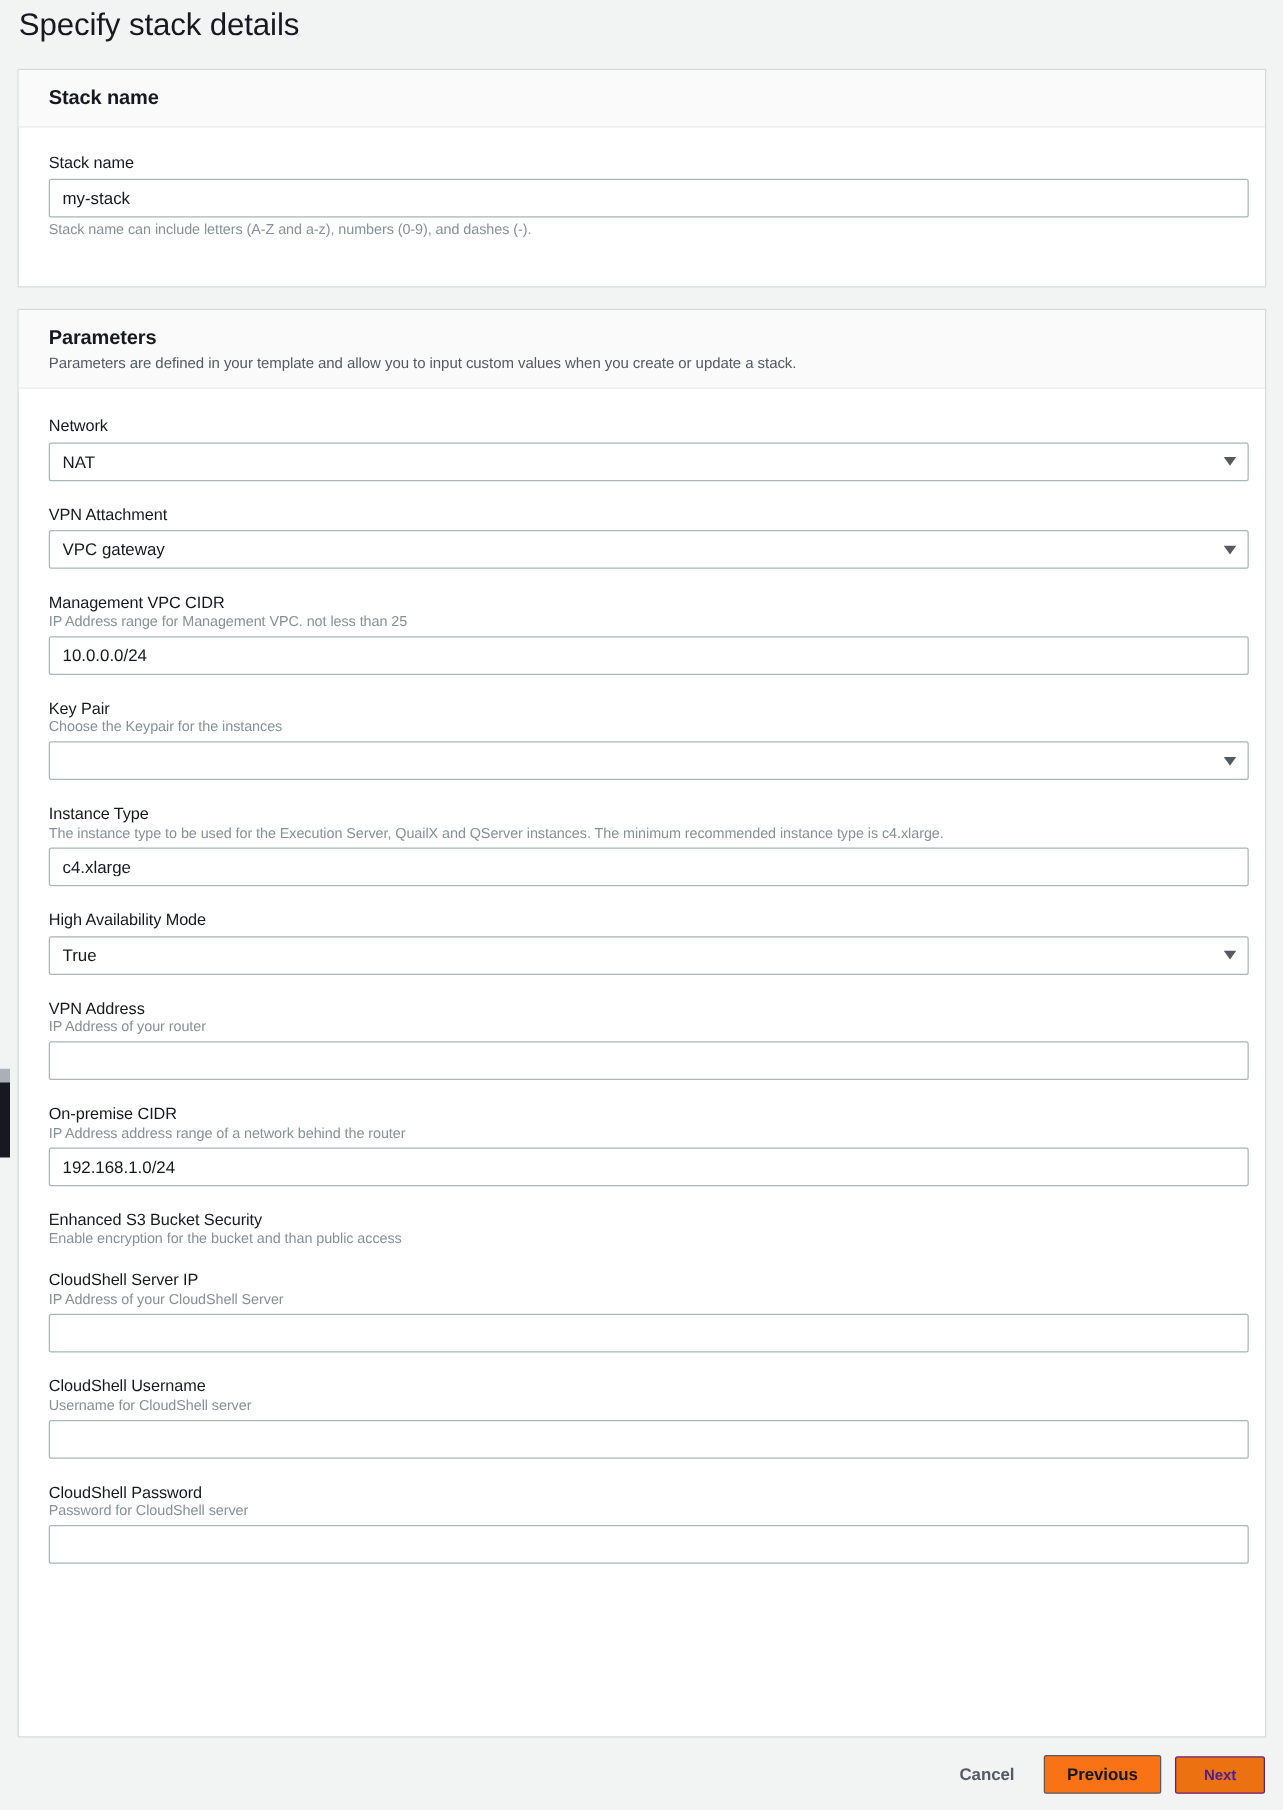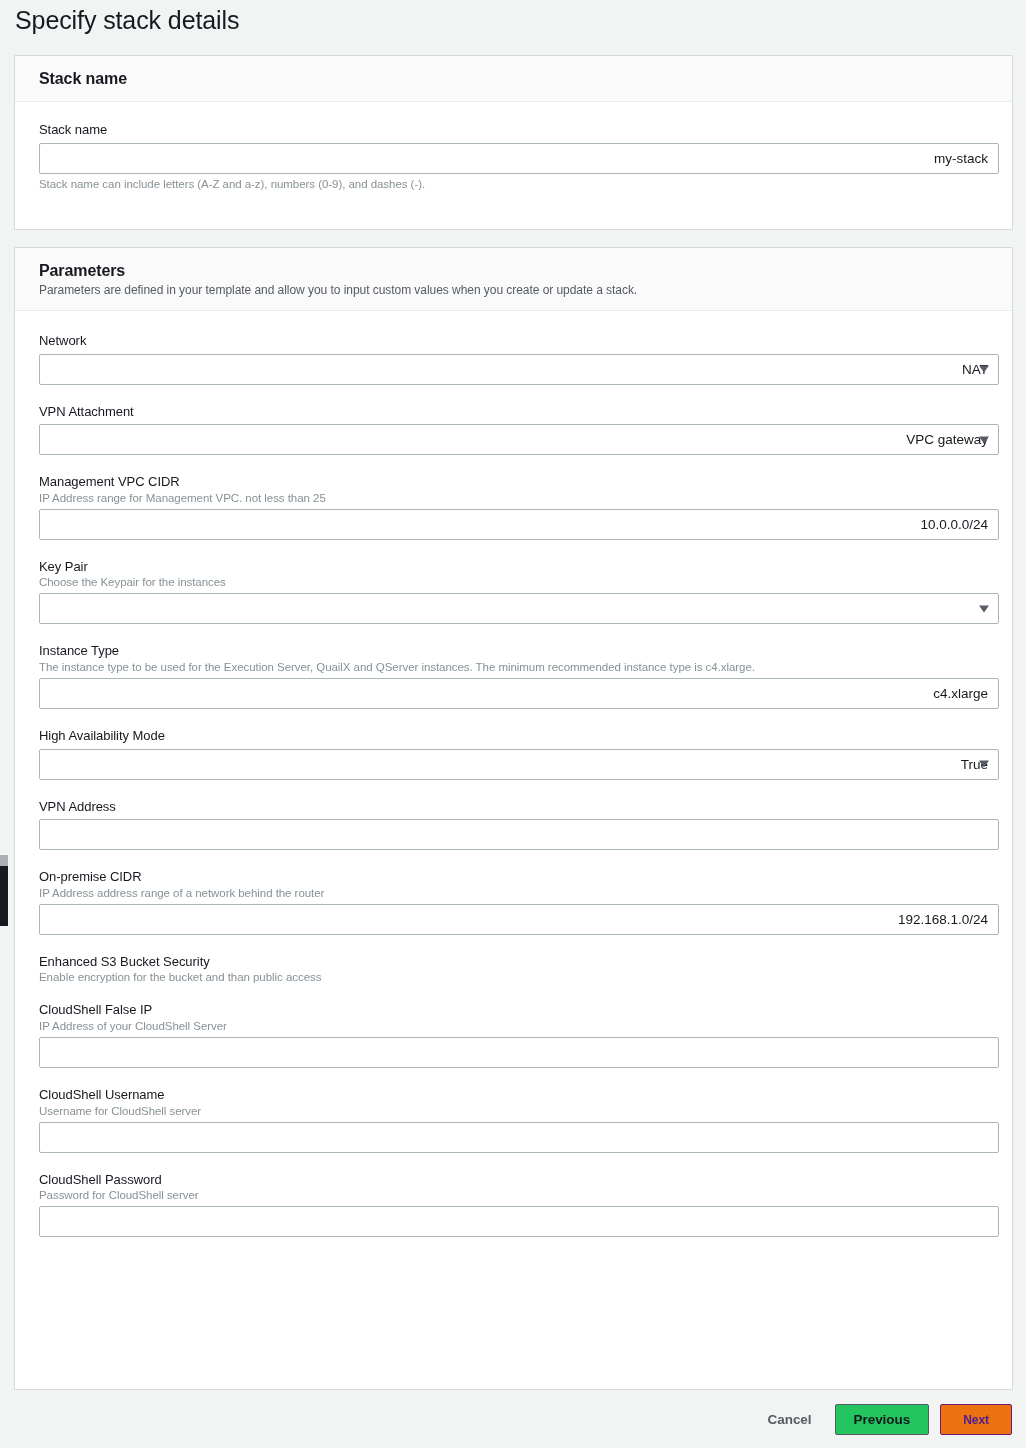--- a/index.html
+++ b/index.html
@@ -73,21 +73,20 @@
     width: 960px; height: 31px;
     border: 1px solid #aab7b8;
     border-radius: 2px;
     background: #ffffff;
     font-size: 13.5px;
     color: #16191f;
     padding: 0 10px;
     font-family: "Liberation Sans", sans-serif;
     outline: none;
     display: block;
-    text-align: right;
   }
   .select-input { }
   .chevron {
     position: absolute; right: 10px; top: 50%;
     transform: translateY(-50%);
     width: 0; height: 0;
     border-left: 5.5px solid transparent;
     border-right: 5.5px solid transparent;
     border-top: 7px solid #545b64;
     pointer-events: none;
@@ -95,31 +94,31 @@
 
   
   #stack-name-input { width: 960px; }
 
   .footer {
     position: absolute; left: 0; top: 1396px; width: 1026px; height: 52px;
     background: #f2f3f3;
   }
   .footer-inner {
     position: absolute; right: 14px; top: 8px;
-    display: flex; gap: 11px;
+    display: flex; align-items: center; gap: 11px;
   }
   .btn-link {
     font-size: 13.5px; color: #545b64; font-weight: bold;
     background: none; border: none; cursor: pointer;
     padding: 7px 12px; font-family: "Liberation Sans", sans-serif;
     letter-spacing: -0.05px;
   }
   .btn-normal {
     font-size: 13.5px; color: #16191f; font-weight: bold;
-    background: #22c55e; border: 1px solid #545b64; border-radius: 2px;
+    background: #f97316; border: 1px solid #545b64; border-radius: 2px;
     cursor: pointer; padding: 7px 18px;
     font-family: "Liberation Sans", sans-serif; letter-spacing: -0.05px;
   }
   .btn-primary {
     font-size: 12px; color: #4c1d95; font-weight: bold;
     background: #ec7211; border: 1px solid #701a75; border-radius: 2px;
     cursor: pointer; padding: 7px 22px;
     font-family: "Liberation Sans", sans-serif; letter-spacing: -0.05px;
   }
 </style>
@@ -192,37 +191,38 @@
         </div>
         <div class="field">
           <div class="field-label">High Availability Mode</div>
           <div class="input-wrap">
             <input type="text" class="text-input select-input" value="True" style="">
             <span class="chevron"></span>
           </div>
         </div>
         <div class="field">
           <div class="field-label">VPN Address</div>
+          <div class="field-desc">IP Address of your router</div>
           <div class="input-wrap">
             <input type="text" class="text-input" value="" style="">
           </div>
         </div>
         <div class="field">
           <div class="field-label">On-premise CIDR</div>
           <div class="field-desc">IP Address address range of a network behind the router</div>
           <div class="input-wrap">
             <input type="text" class="text-input" value="192.168.1.0/24" style="">
           </div>
         </div>
         <div class="field">
           <div class="field-label">Enhanced S3 Bucket Security</div>
           <div class="field-desc">Enable encryption for the bucket and than public access</div>
         </div>
         <div class="field">
-          <div class="field-label">CloudShell False IP</div>
+          <div class="field-label">CloudShell Server IP</div>
           <div class="field-desc">IP Address of your CloudShell Server</div>
           <div class="input-wrap">
             <input type="text" class="text-input" value="" style="">
           </div>
         </div>
         <div class="field">
           <div class="field-label">CloudShell Username</div>
           <div class="field-desc">Username for CloudShell server</div>
           <div class="input-wrap">
             <input type="text" class="text-input" value="" style="">

